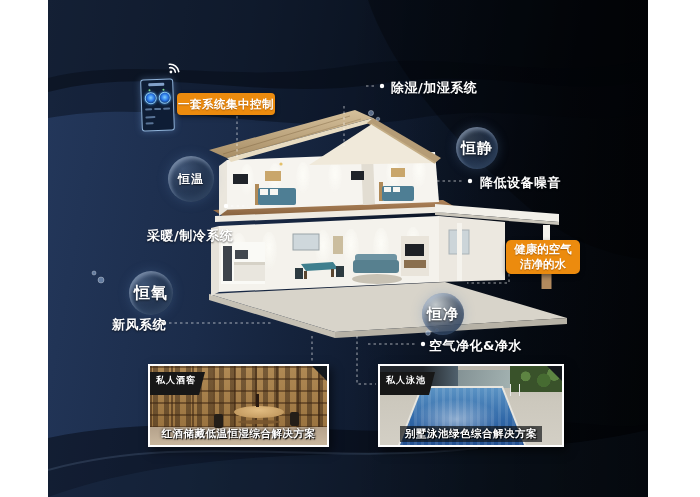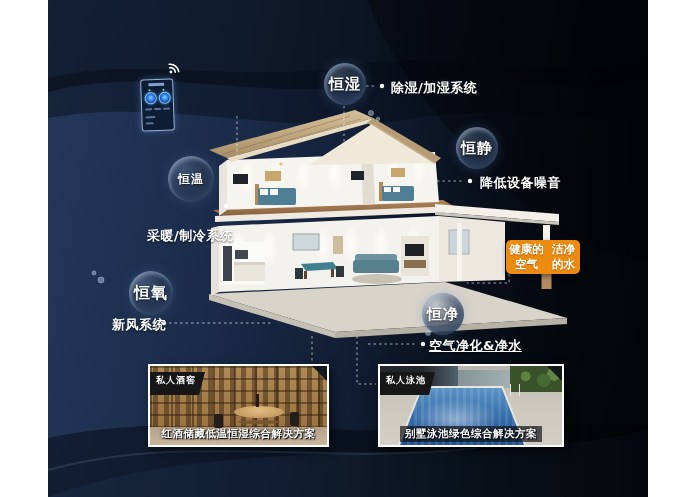--- a/index.html
+++ b/index.html
@@ -26,30 +26,30 @@
   .b-temp{left:168px;top:156px;width:46px;height:46px;font-size:12px;}
   .b-oxy{left:129px;top:271px;width:44px;height:44px;font-size:16px;}
   .b-pur{left:422px;top:293px;width:42px;height:42px;font-size:15px;}
 
   .note{position:absolute;color:#fff;font-weight:bold;font-size:13px;letter-spacing:.5px;
         text-shadow:0 1px 2px rgba(0,0,0,.6);white-space:nowrap;}
   .n-hum{left:391px;top:79px;text-align:right;}
   .n-quiet{left:480px;top:174px;}
   .n-temp{left:147px;top:199px;margin-top:28px;}
   .n-oxy{left:112px;top:316px;}
-  .n-pur{left:429px;top:337px;text-decoration:underline;}
+  .n-pur{left:429px;top:337px;}
 
   
   .orange{position:absolute;background:#ec8b0e;color:#fff;font-weight:bold;
           display:flex;align-items:center;justify-content:center;text-align:center;
           border-radius:4px;box-shadow:0 2px 5px rgba(0,0,0,.45);
           text-shadow:0 1px 1px rgba(120,60,0,.5);}
   .ctrl-label{left:177px;top:93px;width:98px;height:22px;font-size:11.5px;letter-spacing:.5px;}
   .healthy{left:506px;top:240px;width:74px;height:34px;font-size:11.5px;line-height:15px;
-           flex-direction:row;border-radius:5px;}
+           flex-direction:column;border-radius:5px;}
 
   
   .phone{position:absolute;left:141px;top:79px;width:31px;height:50px;
          background:#0e1d35;border:1px solid #8fb2d8;border-radius:3px;
          transform:rotate(-2deg);box-shadow:0 0 7px rgba(120,165,225,.4);}
   .phone .hdr{position:absolute;left:7px;top:3px;width:16px;height:2.5px;background:rgba(160,195,240,.8);border-radius:1px;}
   .phone .knob{position:absolute;top:12px;width:10px;height:10px;border-radius:50%;
                background:radial-gradient(circle at 50% 45%,#7fd0ff 0%,#2a78e8 45%,#0d2f63 85%);
                box-shadow:0 0 3px #4fa8ff;border:.5px solid #8fd0ff;}
   .phone .k1{left:3px;} .phone .k2{left:17px;}
@@ -284,26 +284,26 @@
     <div class="row r5"></div>
   </div>
   <svg class="wifi" viewBox="0 0 16 14">
     <g stroke="#ffffff" stroke-width="1.6" fill="none" stroke-linecap="round">
       <path d="M2 7 a8.5 8.5 0 0 1 12 0"></path>
       <path d="M4.4 9.4 a5.2 5.2 0 0 1 7.2 0"></path>
     </g>
     <circle cx="8" cy="12" r="1.4" fill="#ffffff"></circle>
   </svg>
 
+  <div class="orange ctrl-label">一套系统集中控制</div>
   <div class="orange healthy">
     <span>健康的空气</span>
     <span>洁净的水</span>
   </div>
 
-  <div class="bubble b-hum">恒湿</div>
   <div class="bubble b-quiet">恒静</div>
   <div class="bubble b-temp">恒温</div>
   <div class="bubble b-oxy">恒氧</div>
   <div class="bubble b-pur">恒净</div>
 
   <div class="note n-hum">除湿/加湿系统</div>
   <div class="note n-quiet">降低设备噪音</div>
   <div class="note n-temp">采暖/制冷系统</div>
   <div class="note n-oxy">新风系统</div>
   <div class="note n-pur">空气净化&amp;净水</div>

